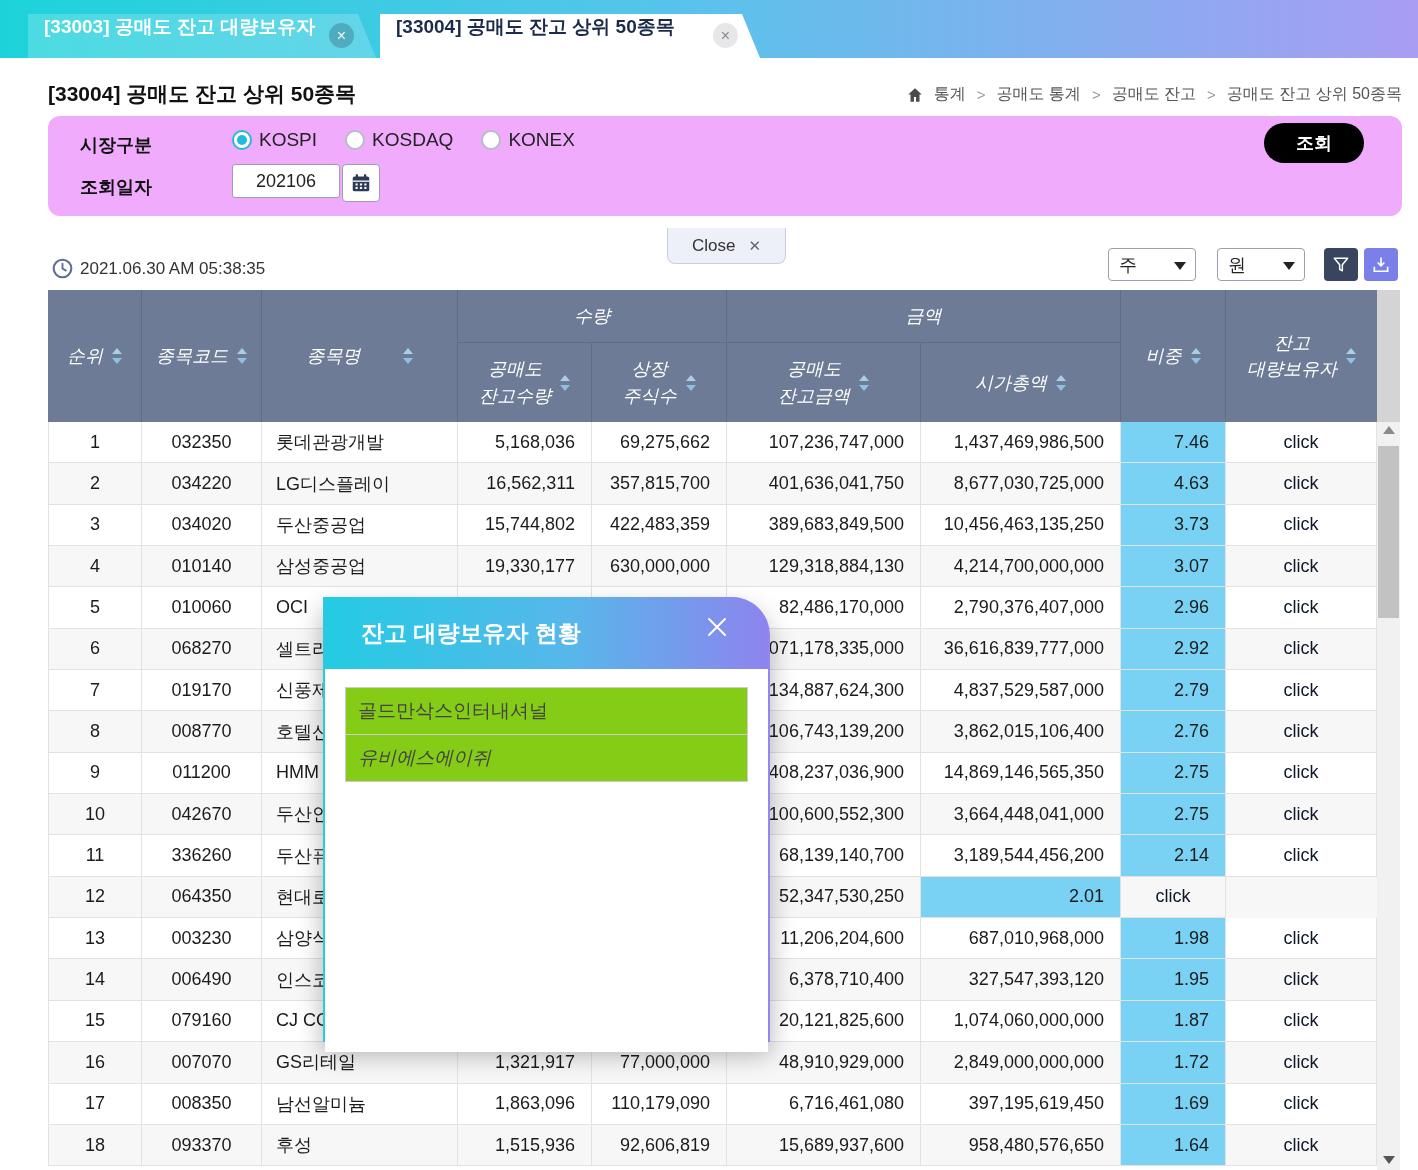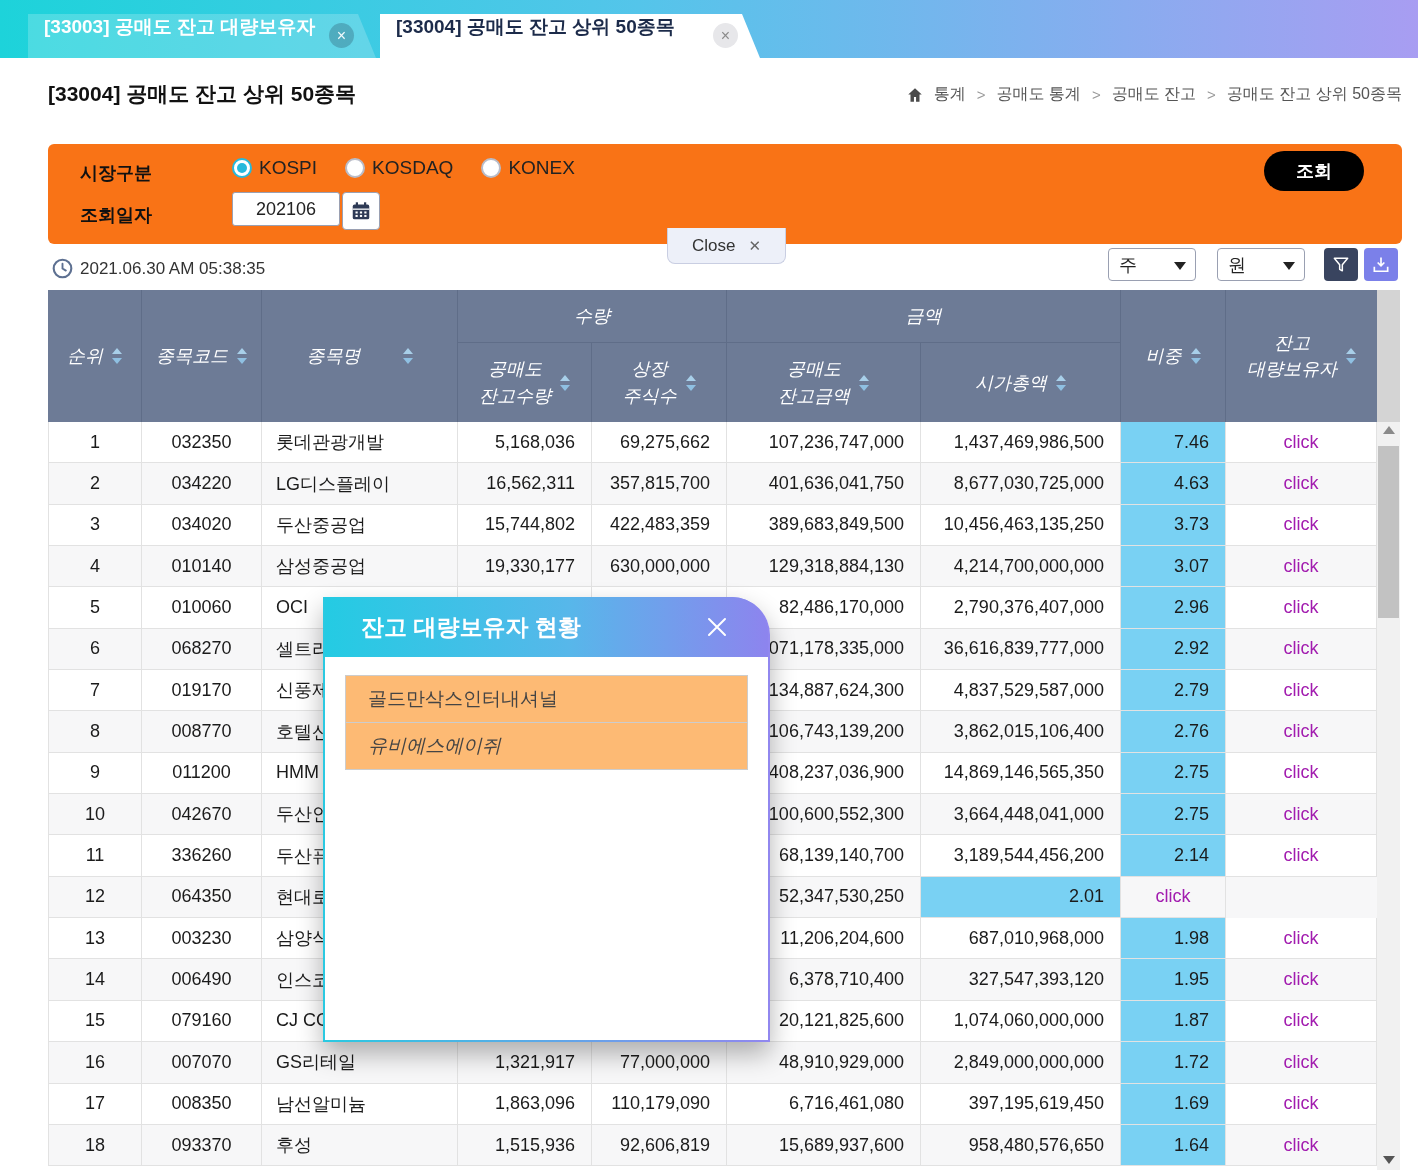--- a/index.html
+++ b/index.html
@@ -23,22 +23,22 @@
 
   
   .pagehead { position:absolute; left:0; top:58px; width:1418px; height:70px; background:#fff; }
   .page-title { position:absolute; left:48px; top:22px; font-size:21px; font-weight:bold; color:#111; }
   .breadcrumb { position:absolute; right:16px; top:26px; display:flex; align-items:center; font-size:16px; color:#555; }
   .breadcrumb svg { margin-right:10px; }
   .bc-sep { color:#999; margin:0 11px; font-size:15px; }
   .bc-item { white-space:nowrap; cursor:pointer; }
 
   
-  .formbox { position:absolute; left:48px; top:144px; width:1354px; height:100px;
-    background:#f97316; border-radius:6px; }
+  .formbox { position:absolute; left:48px; top:116px; width:1354px; height:100px;
+    background:#f0abfc; border-radius:12px; }
   .f-label { position:absolute; left:32px; font-size:18px; font-weight:bold; color:#111; }
   .lbl-market { top:17px; }
   .lbl-date { top:59px; }
   .radio-group { position:absolute; left:184px; top:13px; display:flex; align-items:center; gap:28px; }
   .radio-item { display:flex; align-items:center; gap:7px; cursor:pointer; }
   .radio-circle { width:20px; height:20px; border-radius:50%; background:#fff; border:2px solid #b9bcc8; }
   .radio-circle.checked { border:2px solid #27b9dc; position:relative; }
   .radio-circle.checked::after { content:""; position:absolute; left:3px; top:3px; width:10px; height:10px;
     border-radius:50%; background:#27b9dc; }
   .radio-label { font-size:19px; color:#222; }
@@ -91,43 +91,43 @@
   .tr { display:grid; grid-template-columns:94px 120px 196px 134px 135px 194px 200px 105px 151px; height:41.35px; background:#fff; }
   .tr:nth-child(even) { background:#f7f7f8; }
   .td { display:flex; align-items:center; border-right:1px solid #e2e2e2; border-bottom:1px solid #e2e2e2;
     font-size:18px; color:#1b1b1b; overflow:hidden; white-space:nowrap; }
   .tr .td:first-child { border-left:1px solid #e2e2e2; }
   .c-rank,.c-code { justify-content:center; }
   .c-name { justify-content:flex-start; padding-left:14px; }
   .c-num { justify-content:flex-end; padding-right:16px; }
   .c-ratio { justify-content:flex-end; padding-right:16px; background:#79d1f3; }
   .c-click { justify-content:center; }
-  .c-click a { color:#a21caf; text-decoration:none; cursor:pointer; }
+  .c-click a { color:#0f172a; text-decoration:none; cursor:pointer; }
 
   
   .vscroll { position:absolute; right:0; top:0; width:23px; height:880px; }
   .vs-head { height:132px; background:#d4d4d4; }
   .vs-track { position:relative; height:748px; background:#f1f1f1; }
   .vs-up { position:absolute; top:4px; left:0; width:23px; height:16px; display:flex; justify-content:center; cursor:pointer; }
   .vs-up i { width:0;height:0;border-left:6px solid transparent;border-right:6px solid transparent;border-bottom:8px solid #8a8a8a; }
   .vs-thumb { position:absolute; top:24px; left:1px; width:21px; height:172px; background:#c2c2c2; cursor:pointer; }
   .vs-down { position:absolute; bottom:6px; left:0; width:23px; height:16px; display:flex; justify-content:center; align-items:flex-end; cursor:pointer; }
   .vs-down i { width:0;height:0;border-left:6px solid transparent;border-right:6px solid transparent;border-top:8px solid #555; }
 
   
   .modal { position:absolute; left:323px; top:597px; width:447px; height:445px; z-index:30;
     background:linear-gradient(90deg,#2ac9e1,#9187ef); padding:0 2px 2px 2px; border-radius:0 38px 0 0;
     box-shadow:0 12px 26px rgba(0,0,0,0.30); }
-  .modal-head { position:relative; height:60px; display:flex; align-items:center; padding-left:36px;
+  .modal-head { position:relative; height:72px; display:flex; align-items:center; padding-left:36px;
     background:linear-gradient(90deg,#24cbe3 0%,#57b7ea 55%,#8d84ee 100%); border-radius:0 36px 0 0; }
   .modal-title { font-size:23px; font-weight:bold; color:#fff; }
   .modal-close { position:absolute; right:36px; top:15px; cursor:pointer; }
   .modal-body { background:#fff; height:383px; padding:18px 20px 0 20px; }
-  .holder-item { border:1px solid #ccc; height:48px; line-height:46px; padding-left:22px; font-size:19px;
-    color:#444; background:#fdba74; }
+  .holder-item { border:1px solid #ccc; height:48px; line-height:46px; padding-left:12px; font-size:19px;
+    color:#444; background:#84cc16; }
   .holder-item + .holder-item { margin-top:-1px;font-style:italic; }
 </style>
 </head>
 <body>
 
 <div class="stage">
 
   <div class="topbar">
     <div class="tab tab-inactive">
       <span class="tab-label">[33003] 공매도 잔고 대량보유자</span>

